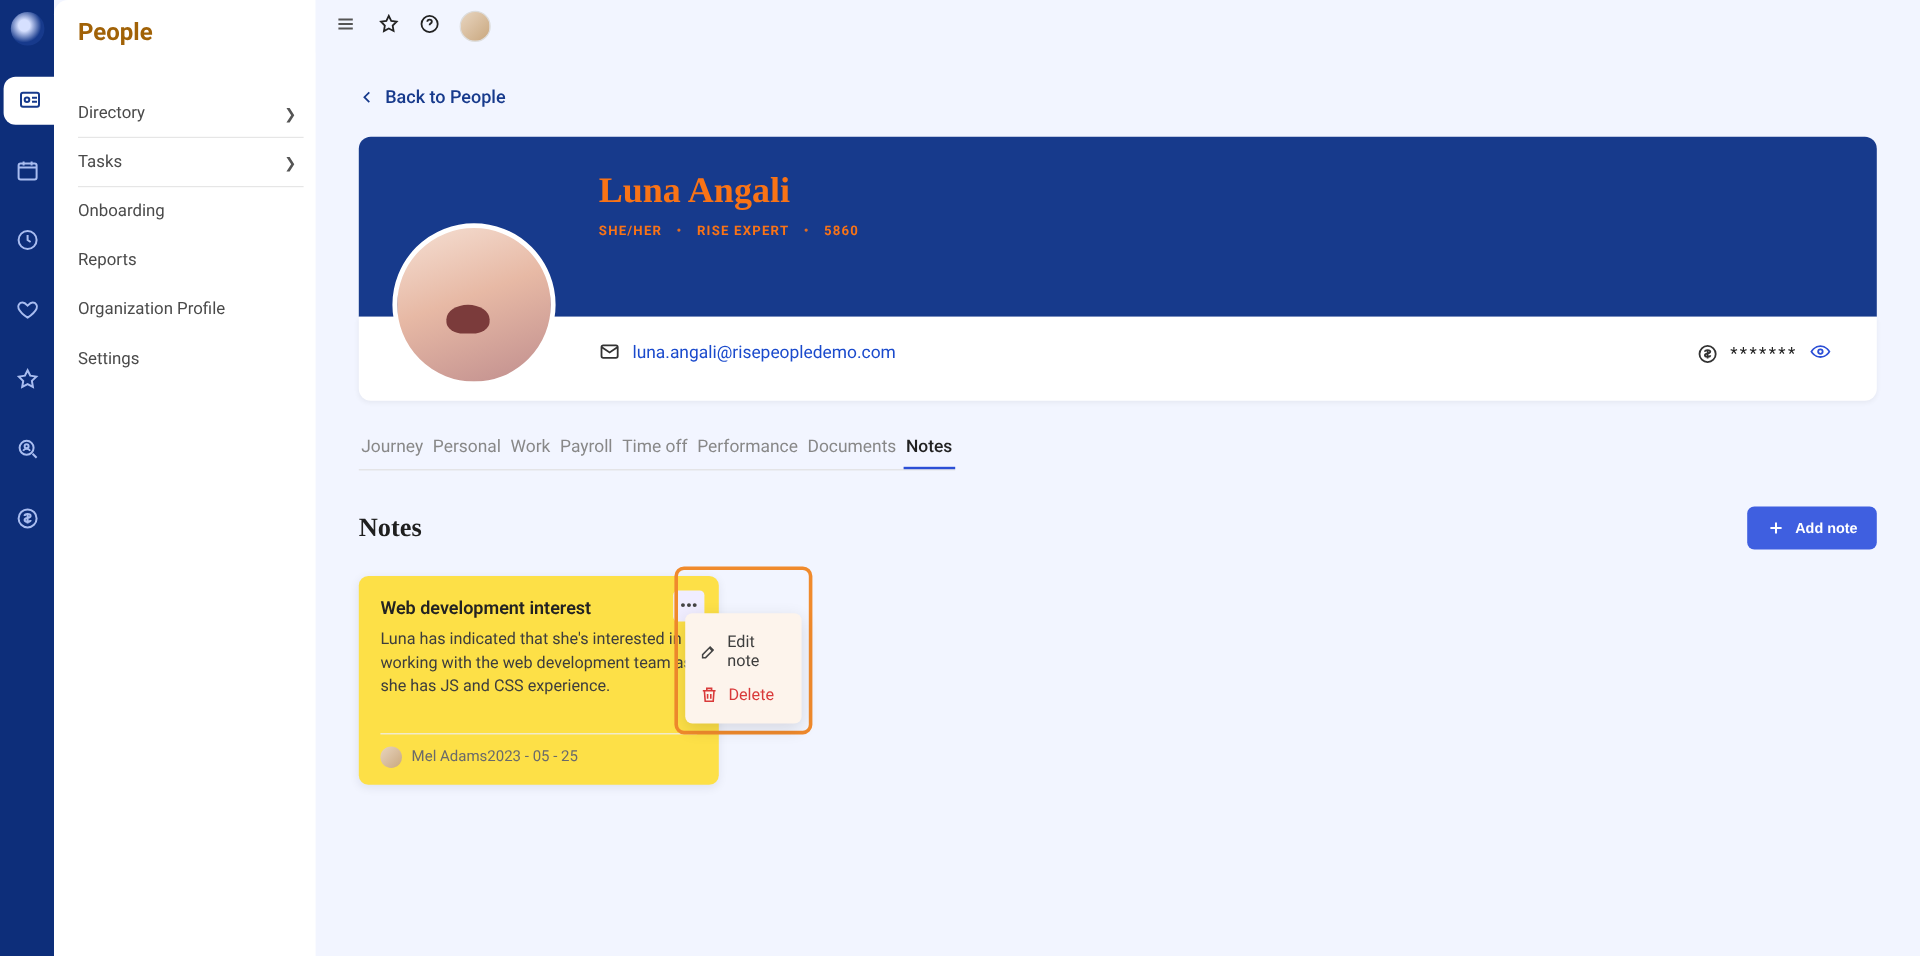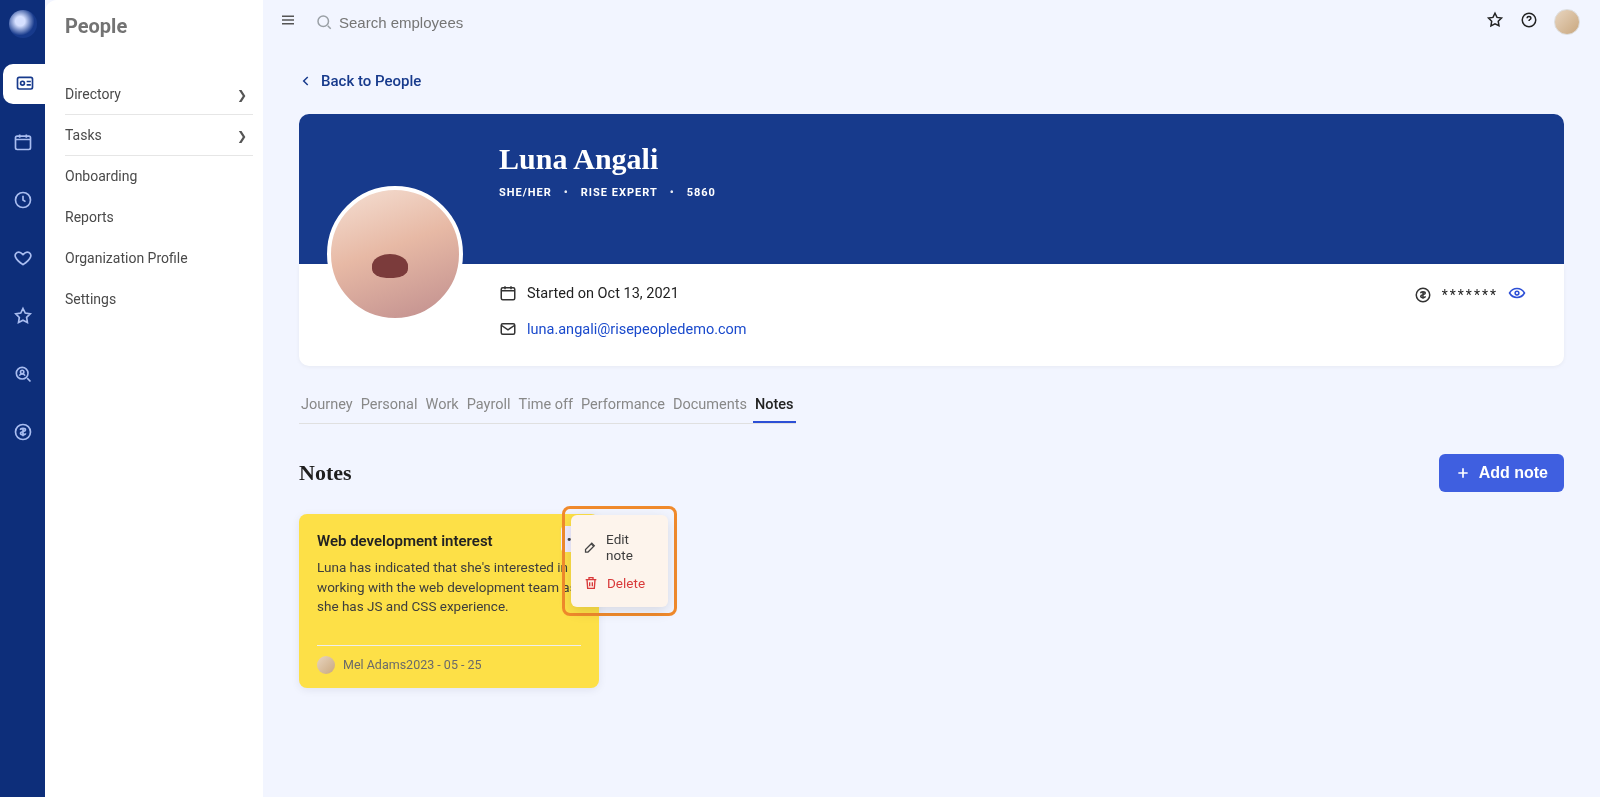--- a/index.html
+++ b/index.html
@@ -35,21 +35,21 @@
   border-top-left-radius: 10px; border-bottom-left-radius: 10px;
   border-top-right-radius: 0; border-bottom-right-radius: 0;
   width: 45px; margin-left: 5px; justify-content: flex-start; padding-left: 12px;
 }
 .rail-item svg { width: 20px; height: 20px; }
 
 .sidebar {
   width: 218px; background: #fff; padding: 14px 10px 20px 20px; flex-shrink:0;
   border-top-left-radius: 12px;
 }
-.sidebar h1 { font-size: 20px; font-weight: 700; color: #737373; margin-bottom: 36px;}
+.sidebar h1 { font-size: 20px; font-weight: 700; color: #a16207; margin-bottom: 36px;}
 .sidebar .nav-item {
   display:flex; justify-content:space-between; align-items:flex-end;
   padding: 12px 6px 12px 0; font-size: 14px; color: #4a4a4a; cursor:pointer;
   border-bottom: 1px solid transparent;
 }
 .sidebar .nav-item.sep { border-bottom: 1px solid #e6e6e6; }
 .sidebar .nav-item .chev { color:#555; font-size:12px;}
 
 .main { flex: 1; display:flex; flex-direction:column; overflow:hidden;}
 .topbar {
@@ -62,21 +62,21 @@
   border:none; background:transparent; font-size:15px; color:#555; outline:none; width: 260px;
 }
 .topbar .tb-right { display:flex; align-items:center; gap:16px; color:#333;}
 .avatar-sm { width:26px; height:26px; border-radius:50%; background: linear-gradient(135deg,#e8d5c0,#c9a77e); border:1px solid #ddd; }
 
 .content { padding: 12px 36px 30px 36px; overflow:auto; }
 .backlink { display:inline-flex; align-items:center; gap:8px; color:#173a8c; font-size:15px; font-weight:500; cursor:pointer; margin: 16px 0 24px 0;}
 .backlink svg{ width:14px; height:14px; }
 
 .profile-card { border-radius:10px; overflow:visible; box-shadow:none; position:relative;}
-.banner { background:#173a8c; height:150px; border-top-left-radius:10px; border-top-right-radius:10px; padding: 28px 0 0 200px; color:#ffffff; }
+.banner { background:#173a8c; height:150px; border-top-left-radius:10px; border-top-right-radius:10px; padding: 28px 0 0 200px; color:#f97316; }
 .banner h2 { font-family: Georgia, "Times New Roman", serif; font-size:30px; font-weight:700; }
 .banner .meta { margin-top:10px; font-size:11px; letter-spacing:1px; font-weight:700; display:flex; gap:12px; align-items:center; }
 .banner .meta .dot{ opacity:.9;}
 .profile-img {
   position:absolute; left:28px; top:72px; width:136px; height:136px; border-radius:50%;
   background: linear-gradient(160deg,#f5dfd3 0%, #e7b9a5 45%, #c08e8e 100%);
   border:4px solid #fff;
   box-shadow:0 0 0 0 transparent;
 }
 .profile-img::after{
@@ -94,21 +94,21 @@
 .salary { display:flex; align-items:center; gap:10px; font-size:14px; letter-spacing:2px;}
 
 .tabs { display:flex; gap:4px; margin-top:24px; border-bottom:1px solid #e0e0e0; font-size:14.5px; width:fit-content;}
 .tab { padding: 6px 2px 8px 2px; color:#888; cursor:pointer; }
 .tab.active { color:#222; font-weight:500; border-bottom:2px solid #2c4fd6; }
 
 .notes-head { display:flex; justify-content:space-between; align-items:center; margin-top:30px;}
 .notes-head h3 { font-family: Georgia, serif; font-size:22px; font-weight:700; color:#1f1f1f;}
 .add-btn {
   background:#3f5fe0; color:#fff; border:none; border-radius:6px; padding:10px 16px;
-  font-size:16px; font-weight:600; display:flex; align-items:center; gap:8px; cursor:pointer;
+  font-size:12px; font-weight:600; display:flex; align-items:center; gap:8px; cursor:pointer;
 }
 
 .note-card {
   margin-top:22px; background:#fde047; border-radius:8px; width:300px; padding:18px 18px 14px 18px;
   box-shadow: 0 2px 8px rgba(10,20,60,.08); position:relative; font-size:13.5px; color:#3d3d3d;
 }
 .note-card .title{ font-weight:600; font-size:15px; color:#222; margin-bottom:8px; }
 .note-card .body{ line-height:1.45; }
 .note-card .more-btn{
   position:absolute; top:12px; right:12px; width:26px; height:26px; border-radius:4px;
@@ -118,21 +118,21 @@
   margin-top:28px; border-top:1px solid #eee; padding-top:10px; display:flex; justify-content:flex-start; align-items:center; font-size:12.5px; color:#6a6a6a;
 }
 .note-card .footer .auth{ display:flex; align-items:center; gap:8px;}
 .mini-ava{ width:18px; height:18px; border-radius:50%; background:linear-gradient(135deg,#e8d5c0,#c9a77e);}
 
 .popup-highlight{
   position:absolute; top:-8px; right:-78px; width:115px; border:3px solid #f08a2c; border-radius:8px; padding:6px; background:transparent;
 }
 .popup{
   background:#fdf4ec; border-radius:6px; box-shadow:0 4px 14px rgba(0,0,0,.12);
-  padding:10px 10px; font-size:13.5px; 
+  padding:10px 10px; font-size:13.5px; margin-top:30px;
 }
 .popup .item{ display:flex; align-items:center; gap:8px; padding:6px 2px; cursor:pointer;}
 .popup .item.del{ color:#d93a3a; }
 .popup svg{width:16px;height:16px;}
 
 .ic { width:18px; height:18px; flex-shrink:0; }
 </style>
 </head>
 <body>
 
@@ -206,27 +206,20 @@
     <span>Settings</span>
   </div>
 </div>
 
 <div class="main">
   <div class="topbar">
     <div class="hamburger">
       <svg class="ic" viewBox="0 0 24 24" stroke="currentColor" stroke-width="2">
           <path d="M4 7h16M4 12h16M4 17h16"></path>
         </svg>
-    </div>
-    <div class="search-wrap">
-      <svg class="ic" viewBox="0 0 24 24" fill="none" stroke="#9aa0a6" stroke-width="2">
-          <circle cx="11" cy="11" r="7"></circle>
-          <path d="M21 21l-4-4"></path>
-        </svg>
-      <input type="text" placeholder="Search employees" style="">
     </div>
     <div class="tb-right">
       <span>
         <svg class="ic" viewBox="0 0 24 24" fill="none" stroke="#222" stroke-width="2">
             <path d="M12 3l2.7 5.5 6 .9-4.4 4.3 1 6L12 17l-5.4 2.8 1-6L3.3 9.4l6-.9L12 3z"></path>
           </svg>
       </span>
       <span>
         <svg class="ic" viewBox="0 0 24 24" fill="none" stroke="#222" stroke-width="2">
             <circle cx="12" cy="12" r="9"></circle>
@@ -253,27 +246,20 @@
         <div class="meta">
           <span>SHE/HER</span>
           <span class="dot">•</span>
           <span>RISE EXPERT</span>
           <span class="dot">•</span>
           <span>5860</span>
         </div>
       </div>
       <div class="info-row">
         <div class="info-col" style="flex:0 0 320px">
-          <div class="line">
-            <svg class="ic" viewBox="0 0 24 24" fill="none" stroke="#333" stroke-width="2">
-                <rect x="3" y="5" width="18" height="16" rx="2"></rect>
-                <path d="M3 9h18M8 3v4M16 3v4"></path>
-              </svg>
-            <span>Started on Oct 13, 2021</span>
-          </div>
           <div class="line">
             <svg class="ic" viewBox="0 0 24 24" fill="none" stroke="#333" stroke-width="2">
                 <rect x="3" y="5" width="18" height="14" rx="2"></rect>
                 <path d="M3 7l9 6 9-6"></path>
               </svg>
             <a href="#">luna.angali@risepeopledemo.com</a>
           </div>
         </div>
         <div class="info-col" style="margin-left:auto; padding-right:10px;">
           <div class="salary">

